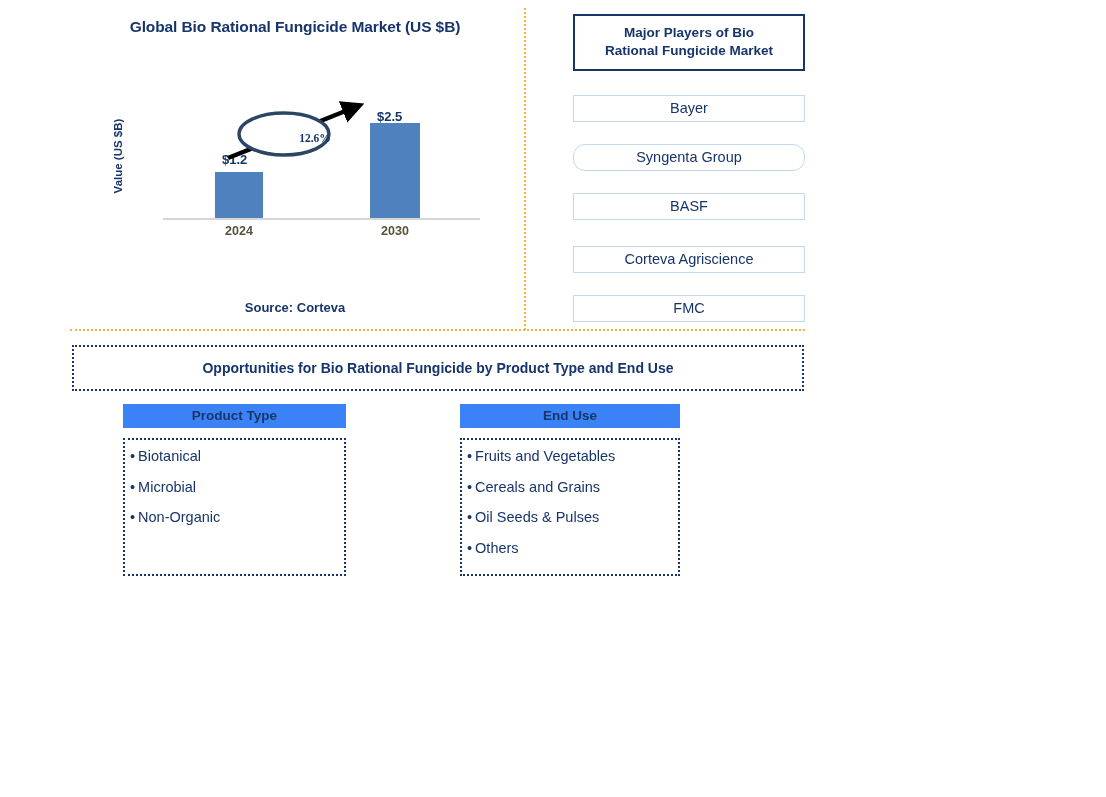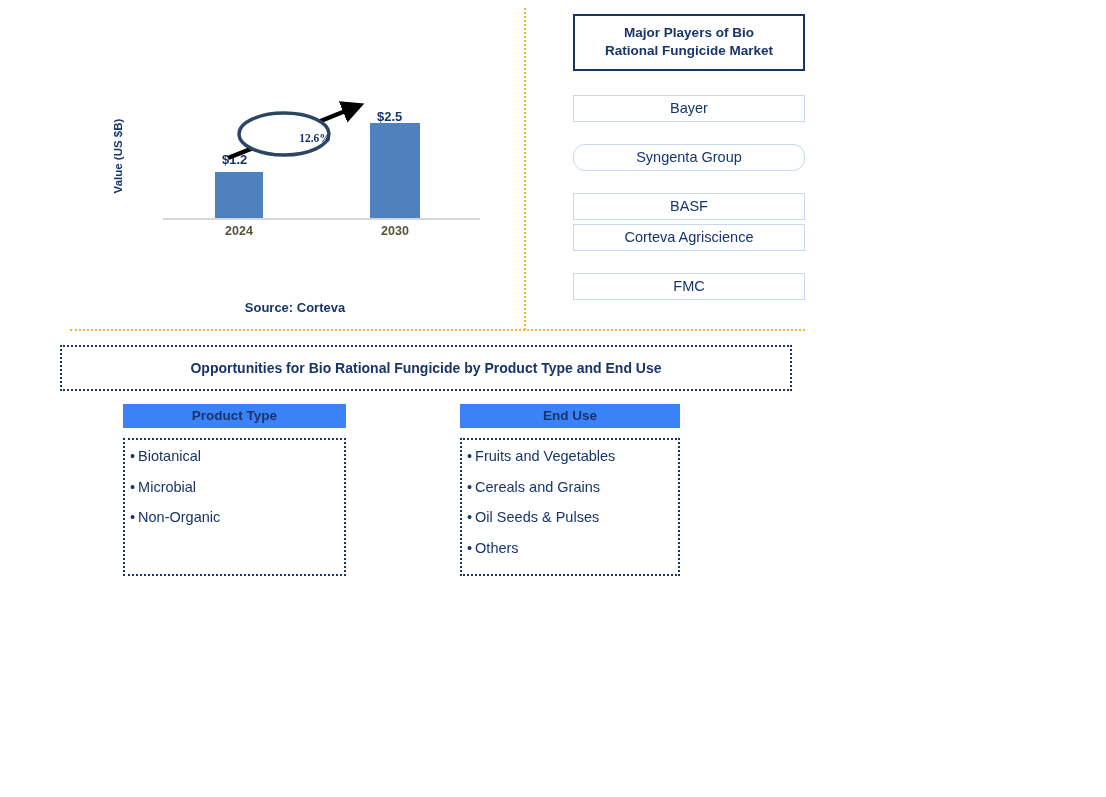--- a/index.html
+++ b/index.html
@@ -153,27 +153,27 @@
     border: 1px solid #c3d9ee;
     text-align: center;
     font-size: 14.5px;
     color: #17356b;
     padding: 4px 4px 5px;
     background: #ffffff;
   }
   #player-0 { margin-top: 24px; }
   #player-1 { margin-top: 22px; border-radius: 12px; }
   #player-2 { margin-top: 22px; }
-  #player-3 { margin-top: 4px; }
+  #player-3 { margin-top: 26px; }
   #player-4 { margin-top: 22px; }
 
   
   #opportunities-banner {
     position: absolute;
-    left: 60px; top: 345px;
+    left: 72px; top: 345px;
     width: 732px; height: 46px;
     box-sizing: border-box;
     border: 2px dotted #17356b;
     display: flex;
     align-items: center;
     justify-content: center;
   }
   #opportunities-banner-text {
     font-size: 14px;
     font-weight: bold;
@@ -211,20 +211,21 @@
   }
   .opp-item .bullet { margin-right: 3px; }
 </style>
 </head>
 <body>
 
 <div class="page">
 
   <div id="chart-panel">
 
+    <div id="chart-title">Global Bio Rational Fungicide Market (US $B)</div>
 
     <div id="plot-area">
 
       <div id="y-axis-label">Value (US $B)</div>
 
       <div id="axis-line"></div>
 
       <div class="bar" id="bar-2024" style="height: 45.5172px; background: rgb(78, 129, 189);"></div>
       <div class="bar" id="bar-2030" style="height: 94.8276px; background: rgb(78, 129, 189);"></div>
 

